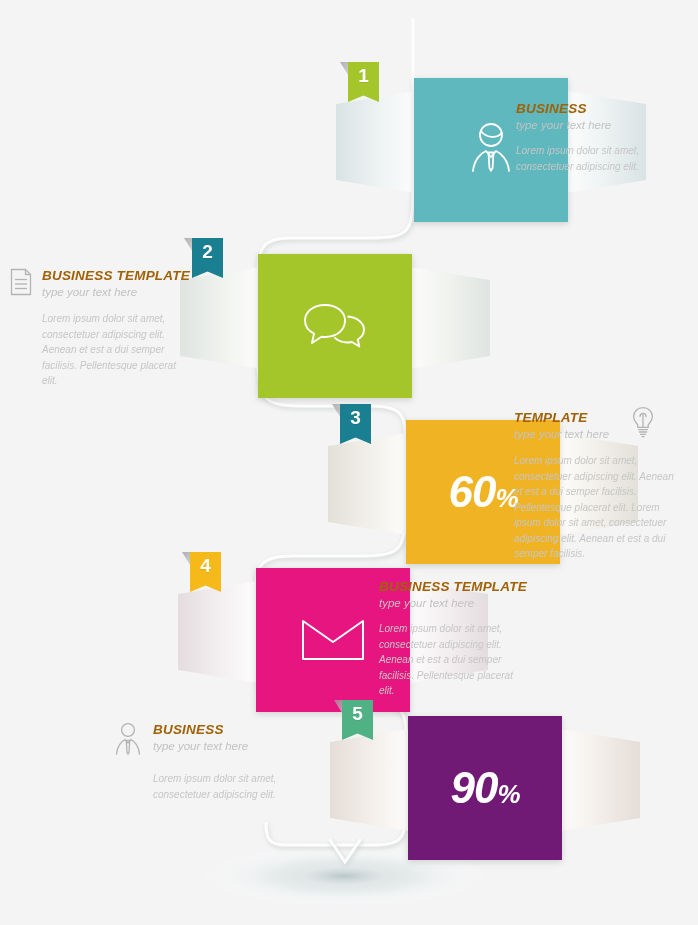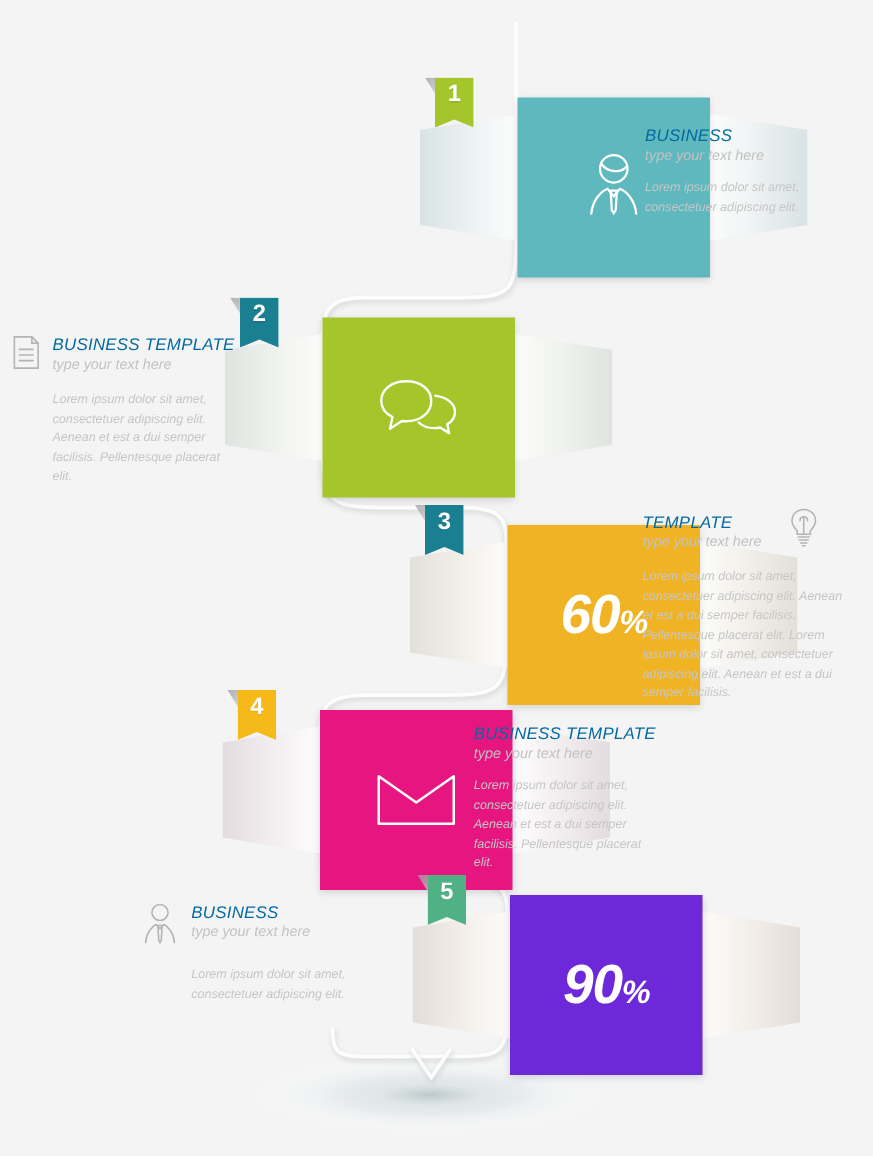--- a/index.html
+++ b/index.html
@@ -49,22 +49,22 @@
   .pct{
     color:#fff;font-weight:bold;letter-spacing:-1px;
     font-family:"Liberation Sans", sans-serif;
   }
   .pct .big{font-size:44px;}
   .pct .sm{font-size:26px;}
 
   
   .textblock{position:absolute;z-index:5;}
   .tb-title{
-    font-size:13.5px;font-weight:normal;font-style:italic;
-    color:#0369a1;letter-spacing:.2px;line-height:1.15;
+    font-size:13.5px;font-weight:bold;font-style:italic;
+    color:#a16207;letter-spacing:.2px;line-height:1.15;
     white-space:nowrap;
   }
   .tb-sub{
     font-size:11.5px;font-style:italic;color:#c2c2c2;
     margin-top:2px;line-height:1.2;white-space:nowrap;
   }
   .tb-body{
     font-size:10px;font-style:italic;color:#c6c6c6;
     line-height:1.55;margin-top:11px;
   }
@@ -373,21 +373,21 @@
             <linearGradient id="wr5" x1="0" y1="0" x2="1" y2="0">
               <stop offset="0%" stop-color="#ffffff"></stop>
               <stop offset="45%" stop-color="#f5f1ed"></stop>
               <stop offset="100%" stop-color="#e5ddd7"></stop>
             </linearGradient>
           </defs>
           <path d="M86 16 L0 2 L0 106 L86 92 Z" fill="url(#wr5)"></path>
         </svg>
       </div>
       <div class="badge-fold"></div>
-      <div class="core" style="background:#6d28d9;">
+      <div class="core" style="background:#701a75;">
         <div class="core-inner">
           <div class="pct">
             <span class="big">90</span><span class="sm">%</span>
           </div>
         </div>
       </div>
       <div class="badge" style="background:#4FB184;">5</div>
     </div>
   </div>
   <div class="textblock" style="left:113px;top:722px;width:185px;">

